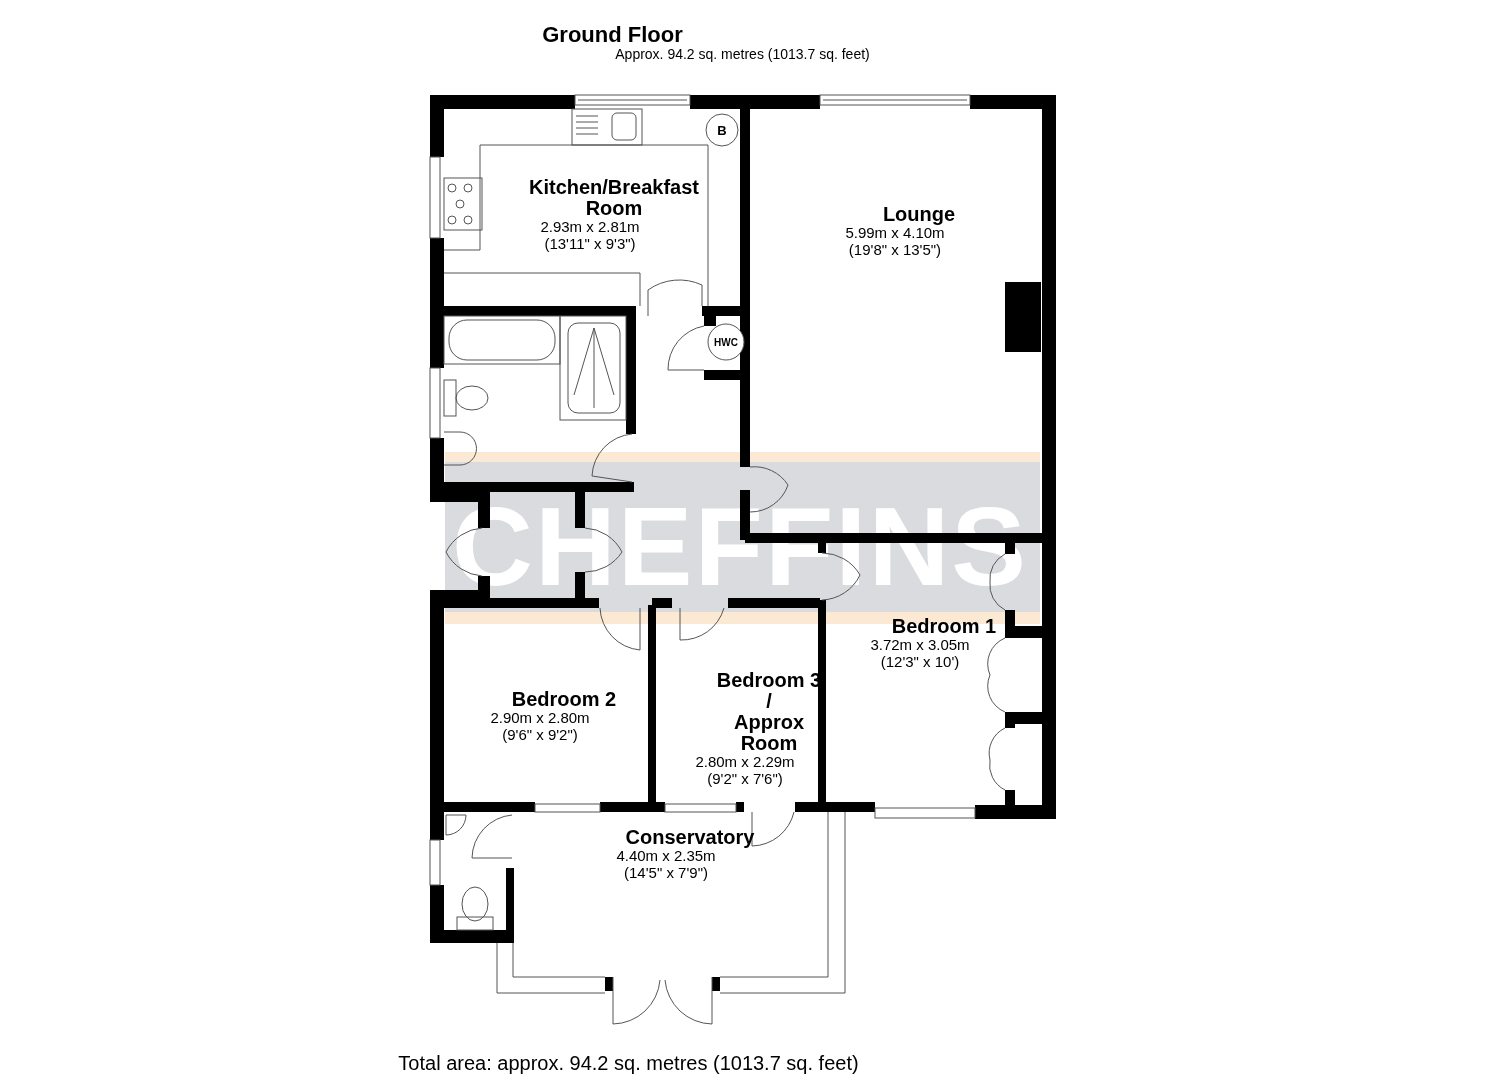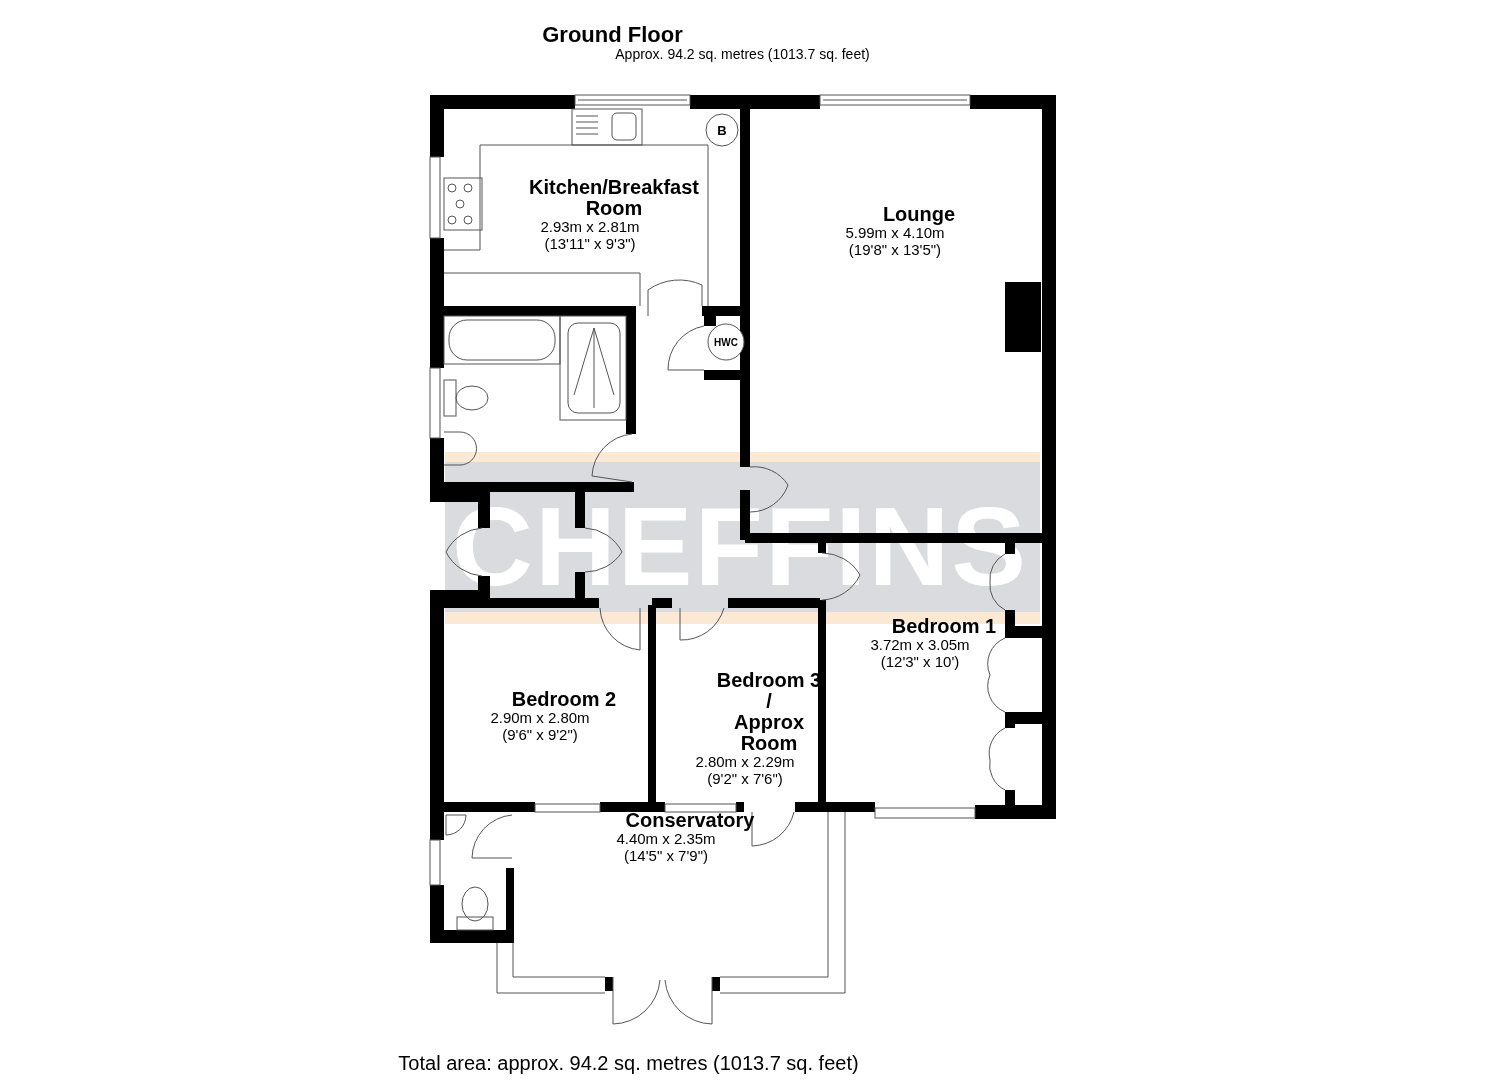--- a/index.html
+++ b/index.html
@@ -205,19 +205,19 @@
 
 <div class="room-label" style="left:656px; top:670px; width:162px;padding-left:8px;">
   <span class="room-name">Bedroom 3</span>
   <span class="room-name">/</span>
   <span class="room-name">Approx</span>
   <span class="room-name">Room</span>
   <span class="room-dim">2.80m x 2.29m</span>
   <span class="room-dim">(9'2" x 7'6")</span>
 </div>
 
-<div class="room-label" style="left:566px; top:810px; width:200px;">
+<div class="room-label" style="left:566px; top:827px; width:200px;">
   <span class="room-name">Conservatory</span>
   <span class="room-dim">4.40m x 2.35m</span>
   <span class="room-dim">(14'5" x 7'9")</span>
 </div>
 
 <div class="footer">Total area: approx. 94.2 sq. metres (1013.7 sq. feet)</div>
 
 </body></html>

